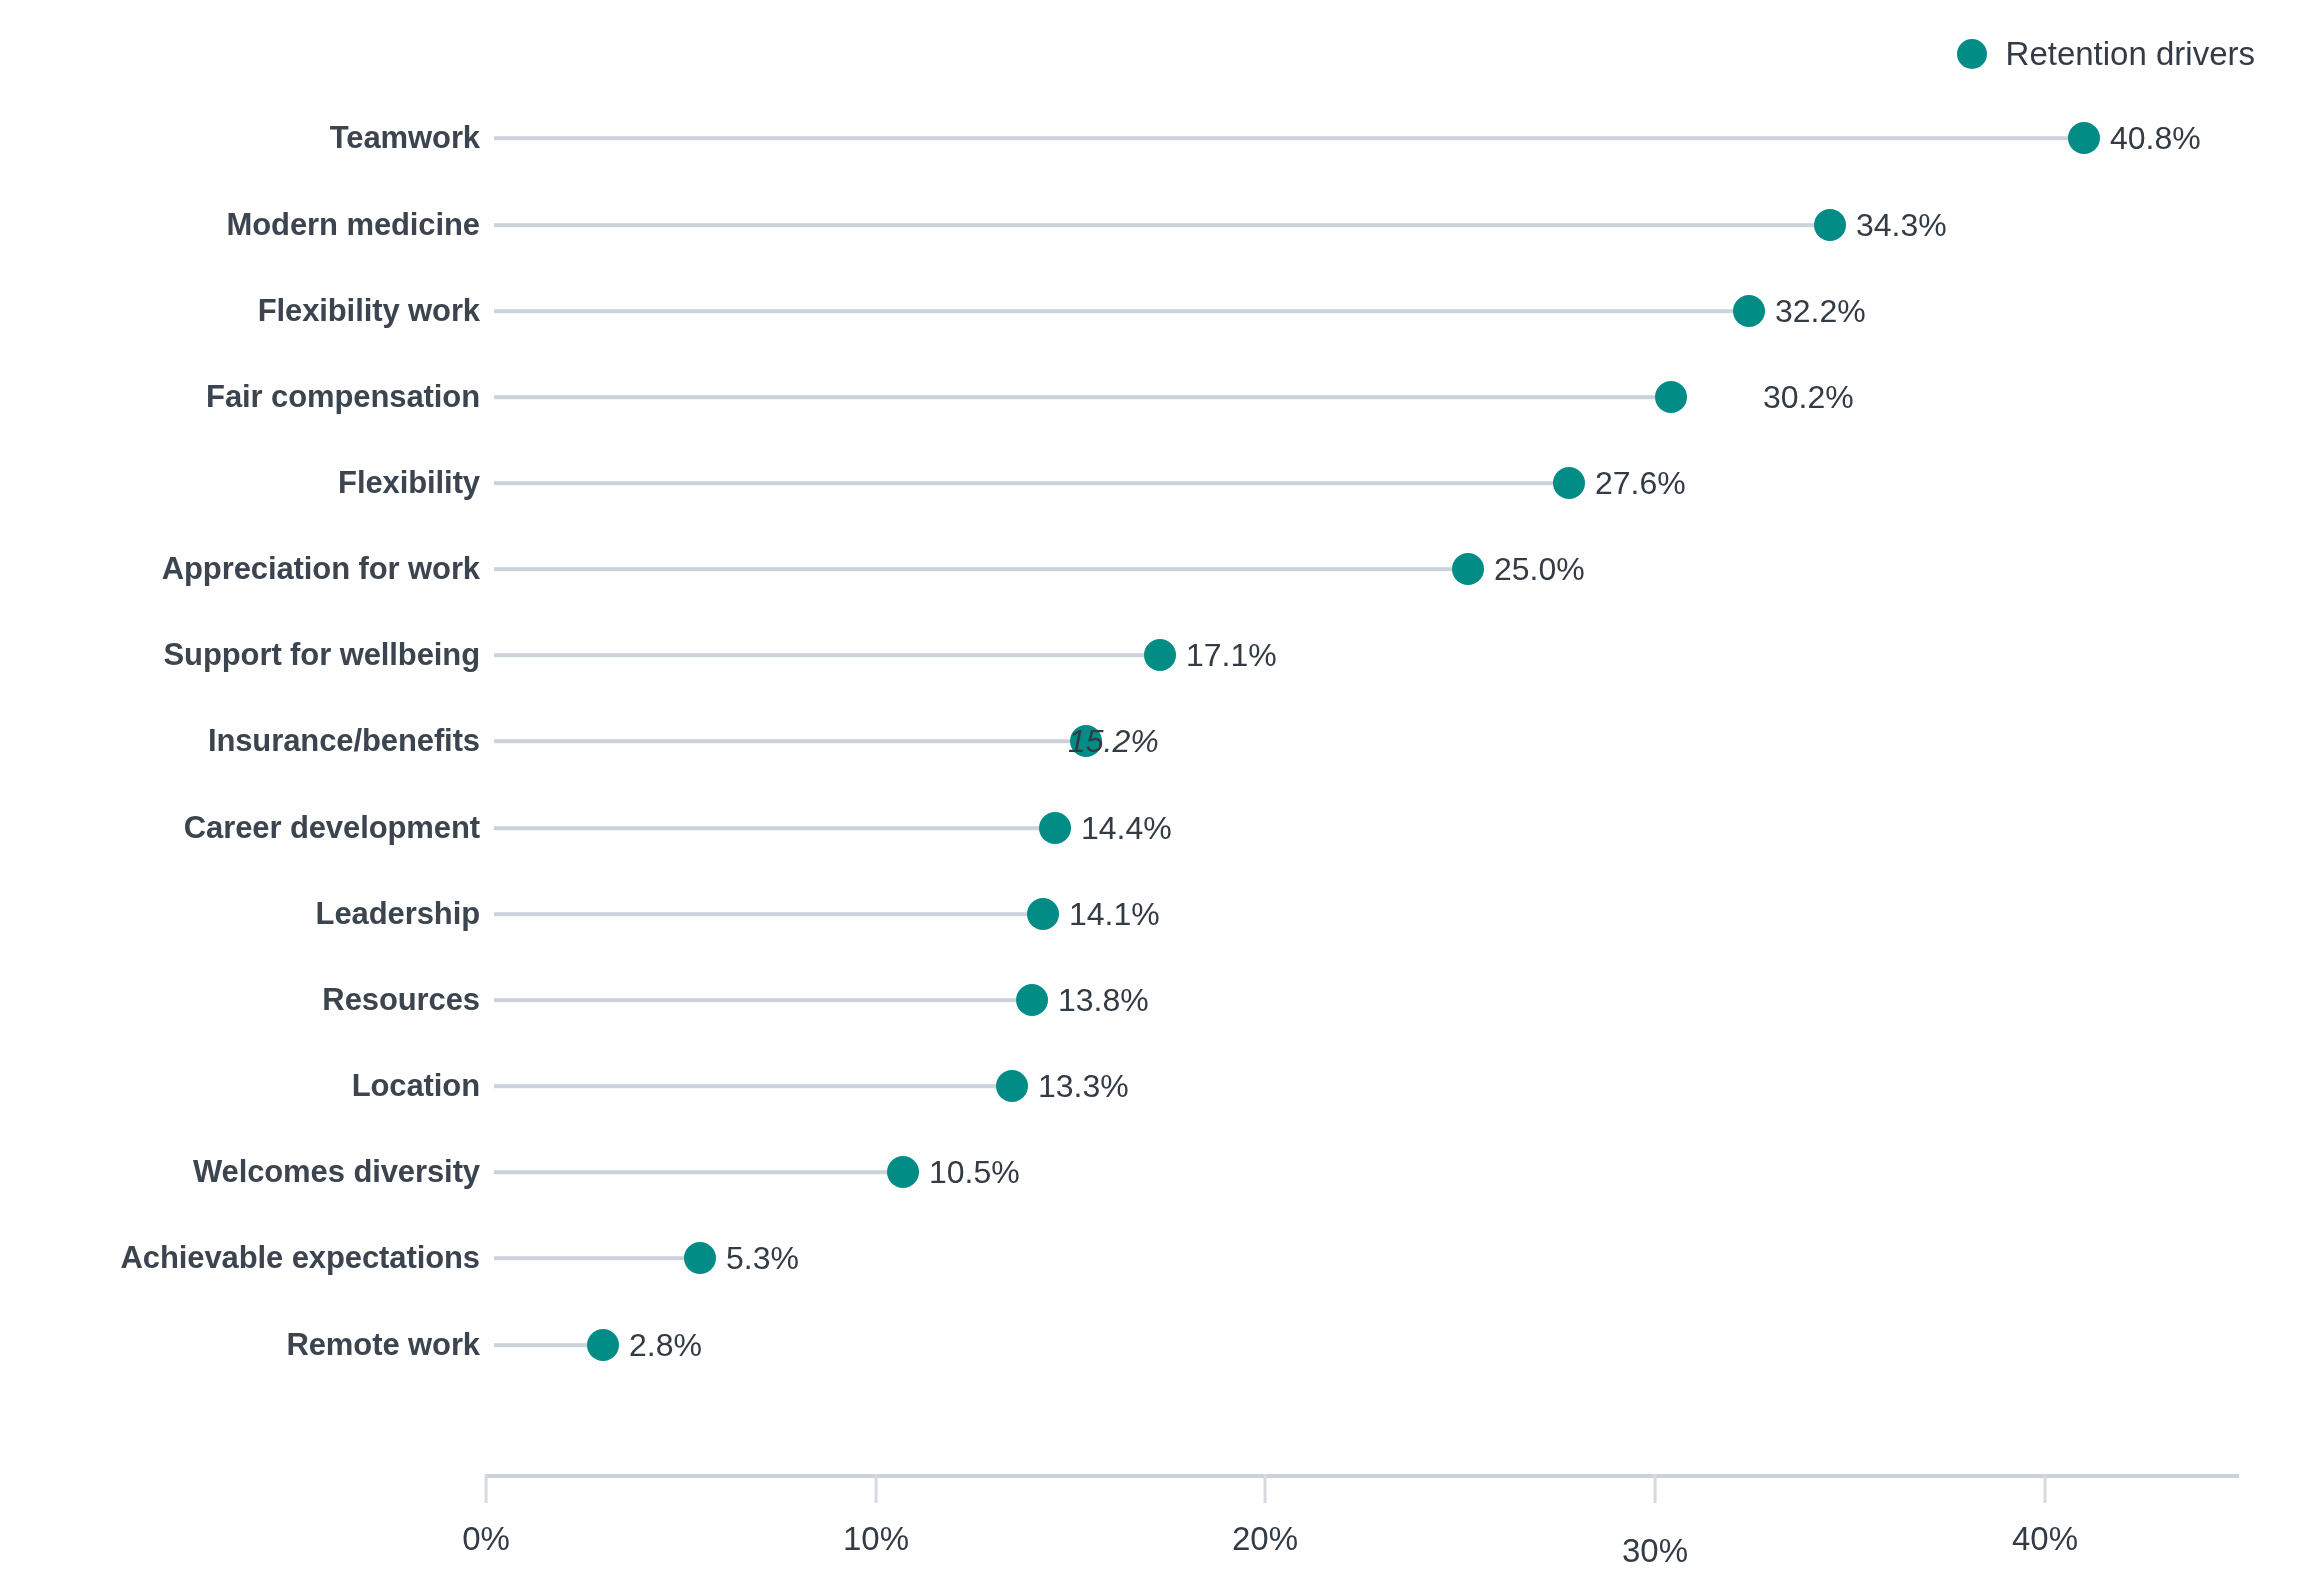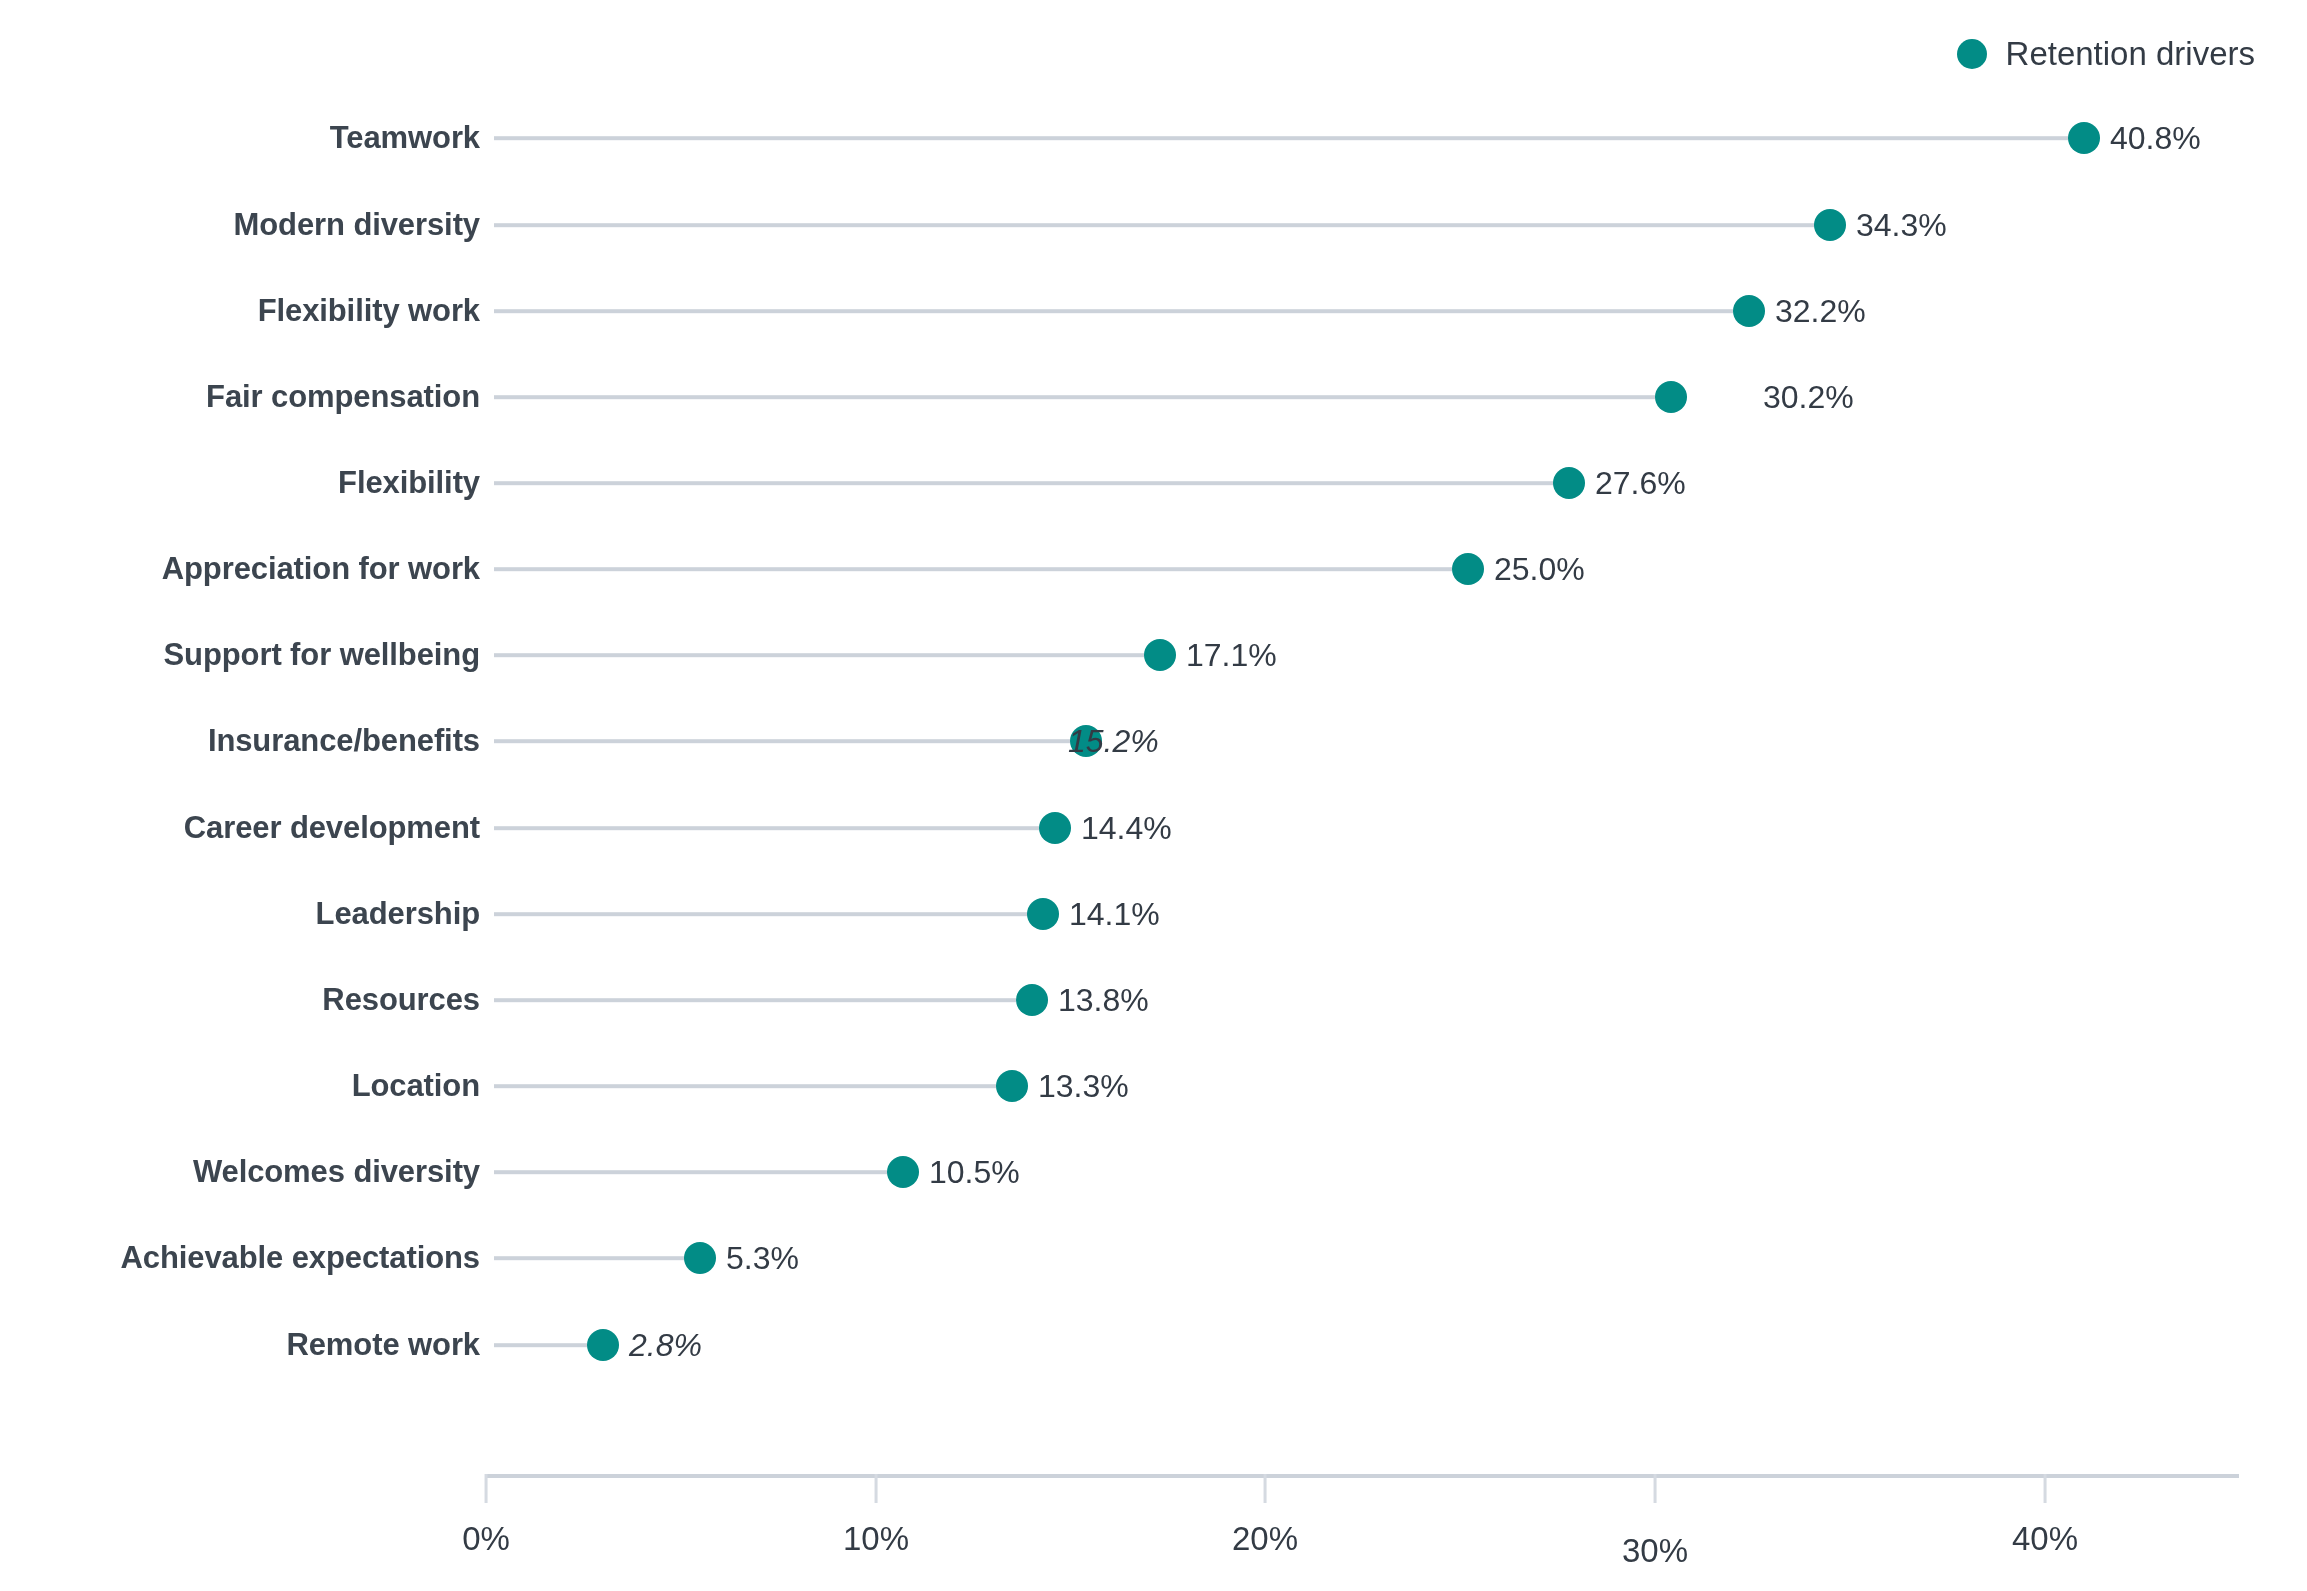--- a/index.html
+++ b/index.html
@@ -134,21 +134,21 @@
   </div>
 
   <div class="plot" id="plot-rows">
       <div class="row" style="top: 138px;">
         <div class="row-label">Teamwork</div>
         <div class="row-stem" style="left: 486px; width: 1574px;"></div>
         <div class="row-dot" style="left: 2076px;"></div>
         <div class="row-value" style="left: 2102px;">40.8%</div>
       </div>
       <div class="row" style="top: 225px;">
-        <div class="row-label">Modern diversity</div>
+        <div class="row-label">Modern medicine</div>
         <div class="row-stem" style="left: 486px; width: 1321px;"></div>
         <div class="row-dot" style="left: 1822px;"></div>
         <div class="row-value" style="left: 1848px;">34.3%</div>
       </div>
       <div class="row" style="top: 311px;">
         <div class="row-label">Flexibility work</div>
         <div class="row-stem" style="left: 486px; width: 1239px;"></div>
         <div class="row-dot" style="left: 1741px;"></div>
         <div class="row-value" style="left: 1767px;">32.2%</div>
       </div>
@@ -215,21 +215,21 @@
       <div class="row" style="top: 1258px;">
         <div class="row-label">Achievable expectations</div>
         <div class="row-stem" style="left: 486px; width: 191px;"></div>
         <div class="row-dot" style="left: 692px;"></div>
         <div class="row-value" style="left: 718px;">5.3%</div>
       </div>
       <div class="row" style="top: 1345px;">
         <div class="row-label">Remote work</div>
         <div class="row-stem" style="left: 486px; width: 93px;"></div>
         <div class="row-dot" style="left: 595px;"></div>
-        <div class="row-value" style="left: 621px; font-style: italic;">2.8%</div>
+        <div class="row-value" style="left: 621px;">2.8%</div>
       </div>
     </div>
 
   <div class="axis-line"></div>
   <div id="axis-ticks">
       <div class="axis-tick" style="left: 486px;"></div>
       <div class="axis-tick-label" style="left: 486px;">0%</div>
       <div class="axis-tick" style="left: 876px;"></div>
       <div class="axis-tick-label" style="left: 876px;">10%</div>
       <div class="axis-tick" style="left: 1265px;"></div>

